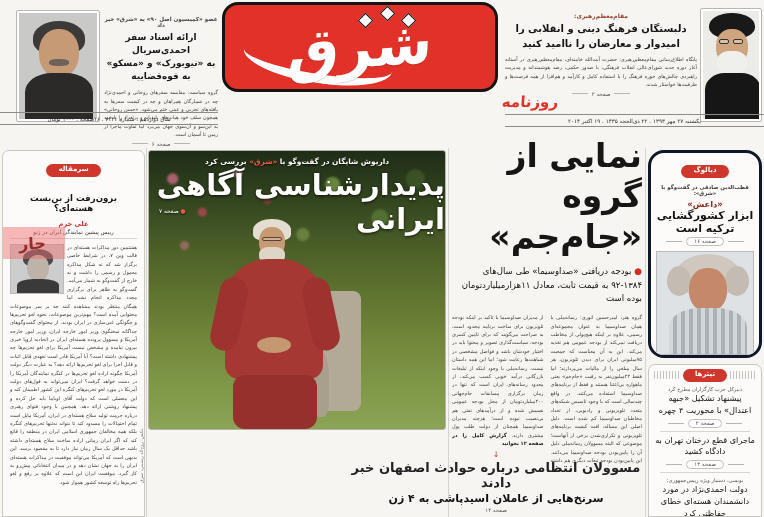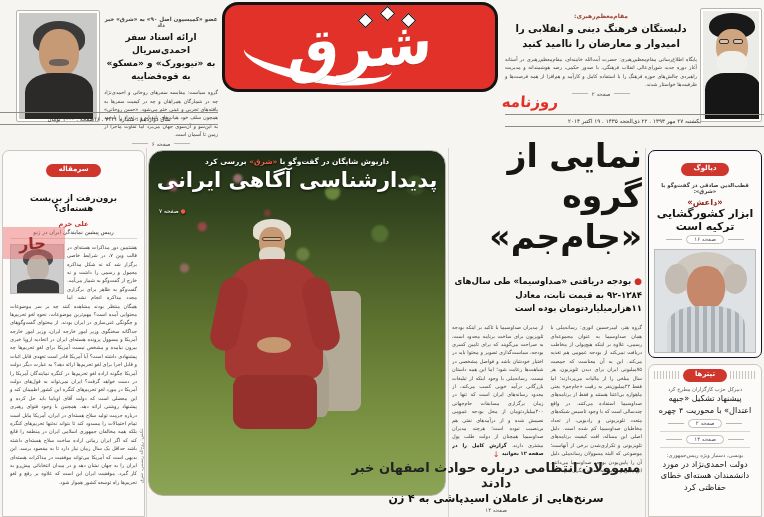--- a/index.html
+++ b/index.html
@@ -58,69 +58,69 @@
   #editorial .role{font-size:5.6px;color:#333;margin-top:1px;border-bottom:1px solid #d8d5cf;padding-bottom:3px}
   #editorial .bod{margin-top:4px}
   #ed-photo{float:left;width:54px;height:50px;margin:1px 3px 2px 0;background:#cdcdcd;
       position:relative;overflow:hidden;border:1px solid #bbb}
   #ed-photo div{position:absolute}
   #watermark{position:absolute;left:-4px;top:76px;width:66px;height:32px;
       background:rgba(238,110,110,.48);display:flex;align-items:center;justify-content:center}
   #watermark span{color:rgba(140,20,16,.85);font-size:16px;font-weight:bold;transform:rotate(-2deg)}
 
   
-  #main-photo{position:absolute;left:148px;top:150px;width:298px;height:346px;border:1px solid #b5b2ac;
-      border-radius:15px;overflow:hidden;
+  #main-photo{position:absolute;left:148px;top:150px;width:298px;height:280px;border:1px solid #b5b2ac;
+      border-radius:3px;overflow:hidden;
       background:linear-gradient(180deg,#1f2d17 0%,#31431e 16%,#4a5d28 34%,#5f7530 52%,#71873b 68%,#7f9747 84%,#8ba455 100%)}
   #main-photo .bokeh{position:absolute;inset:0;filter:blur(1.3px);background-image:
       radial-gradient(circle at 8% 10%, rgba(214,110,140,.75) 0 5px, transparent 6px),
       radial-gradient(circle at 18% 22%, rgba(196,70,90,.7) 0 4px, transparent 5px),
       radial-gradient(circle at 30% 8%, rgba(226,150,170,.6) 0 4px, transparent 5px),
       radial-gradient(circle at 40% 18%, rgba(170,60,70,.55) 0 3px, transparent 4px),
       radial-gradient(circle at 12% 34%, rgba(220,120,150,.5) 0 4px, transparent 5px),
       radial-gradient(circle at 62% 12%, rgba(120,150,70,.8) 0 7px, transparent 8px),
       radial-gradient(circle at 78% 24%, rgba(90,120,55,.8) 0 8px, transparent 9px),
       radial-gradient(circle at 90% 10%, rgba(60,85,40,.9) 0 9px, transparent 10px),
       radial-gradient(circle at 52% 30%, rgba(140,170,90,.5) 0 6px, transparent 7px)}
   #main-photo .fig{position:absolute}
   .chair{background:#b2a996;border-radius:8px}
   .robe{background:#a63833}
   .skin{background:#c89a74}
   .whitehair{background:#e4ded2}
   #mp-kick{position:absolute;top:6px;width:100%;text-align:center;font-size:7.4px;font-weight:bold;
       color:#fff;text-shadow:0 1px 2px rgba(0,0,0,.8)}
   #mp-kick .brand{color:#ef5a47}
-  #mp-title{position:absolute;top:17px;width:100%;text-align:center;font-size:21px;font-weight:bold;
+  #mp-title{position:absolute;top:17px;width:100%;text-align:right;font-size:29px;font-weight:bold;
       color:#fff;text-shadow:0 1px 3px rgba(0,0,0,.75);letter-spacing:.5px}
   #mp-page{position:absolute;top:57px;left:10px;font-size:5.8px;color:#fff;
       text-shadow:0 1px 2px rgba(0,0,0,.8)}
   #mp-page .dot{color:#ef5a47}
   #photo-caption{position:absolute;left:139px;top:428px;height:82px;writing-mode:vertical-rl;
       transform:rotate(180deg);font-size:4.6px;color:#777;letter-spacing:.5px}
 
   
   #budget{position:absolute;left:452px;top:136px;width:190px}
   #budget .h1{font-size:33px;font-weight:bold;color:#171614;text-align:right;line-height:1.22;
       letter-spacing:-.5px}
-  #budget .lead{margin-top:18px;font-size:8.6px;font-weight:bold;color:#111;text-align:right;line-height:1.55}
+  #budget .lead{margin-top:8px;font-size:8.6px;font-weight:normal;color:#111;text-align:right;line-height:1.55}
   #budget .lead .blt{color:#d12f26;font-size:9px}
   #budget .cols{display:flex;gap:7px;margin-top:8px;height:152px;overflow:hidden}
   #budget .col{flex:1}
   #budget .more{font-weight:bold;color:#111}
 
   
   #acid{position:absolute;left:350px;top:451px;width:292px;text-align:center}
   #acid .arrow{color:#d12f26;font-size:8px;line-height:1}
   #acid .kick{font-size:13px;font-weight:bold;color:#222;margin-top:1px}
   #acid .ttl{font-size:11px;font-weight:bold;color:#101010;margin-top:2px;letter-spacing:-.3px}
   #acid .pg{font-size:5.5px;color:#555;margin-top:2px}
 
   
   #dialog{position:absolute;left:648px;top:150px;width:114px;height:208px;background:#fcfbf9;
-      border:1px solid #0f172a;border-radius:7px;padding:4px 5px;text-align:center;overflow:hidden}
+      border:3px solid #0f172a;border-radius:16px;padding:4px 5px;text-align:center;overflow:hidden}
   #dialog .kick{font-size:5.4px;font-weight:bold;color:#3a3a3a;margin-top:6px}
   #dialog .t1{font-size:8.4px;font-weight:bold;color:#8f2b22;margin-top:3px}
   #dialog .t2{font-size:11px;font-weight:bold;color:#151515}
   #dialog .photo{margin-top:5px;width:100%;height:104px;border:1px solid #bbb;background:#dfe2e4;
       position:relative;overflow:hidden}
   #dialog .photo div{position:absolute}
 
   
   #headlines{position:absolute;left:648px;top:364px;width:114px;height:153px;background:#fcfbf9;
       border:1px solid #cac7c1;border-radius:7px 7px 0 0;padding:4px 5px;text-align:center;overflow:hidden}
@@ -296,20 +296,21 @@
       <div class="ttl">پیشنهاد تشکیل «جبهه اعتدال» با محوریت ۴ چهره</div>
       <div class="pref">
         <span class="ln"></span>
           <span class="tag">صفحه ۲</span>
           <span class="ln"></span>
       </div>
     </div>
     <div class="sep"></div>
 
     <div>
+      <div class="ttl" style="margin-top:3px">ماجرای قطع درختان تهران به دادگاه کشید</div>
       <div class="pref">
         <span class="ln"></span>
           <span class="tag">صفحه ۱۴</span>
           <span class="ln"></span>
       </div>
     </div>
     <div class="sep"></div>
 
     <div>
       <div class="kick">یونسی، دستیار ویژه رییس‌جمهوری:</div>

